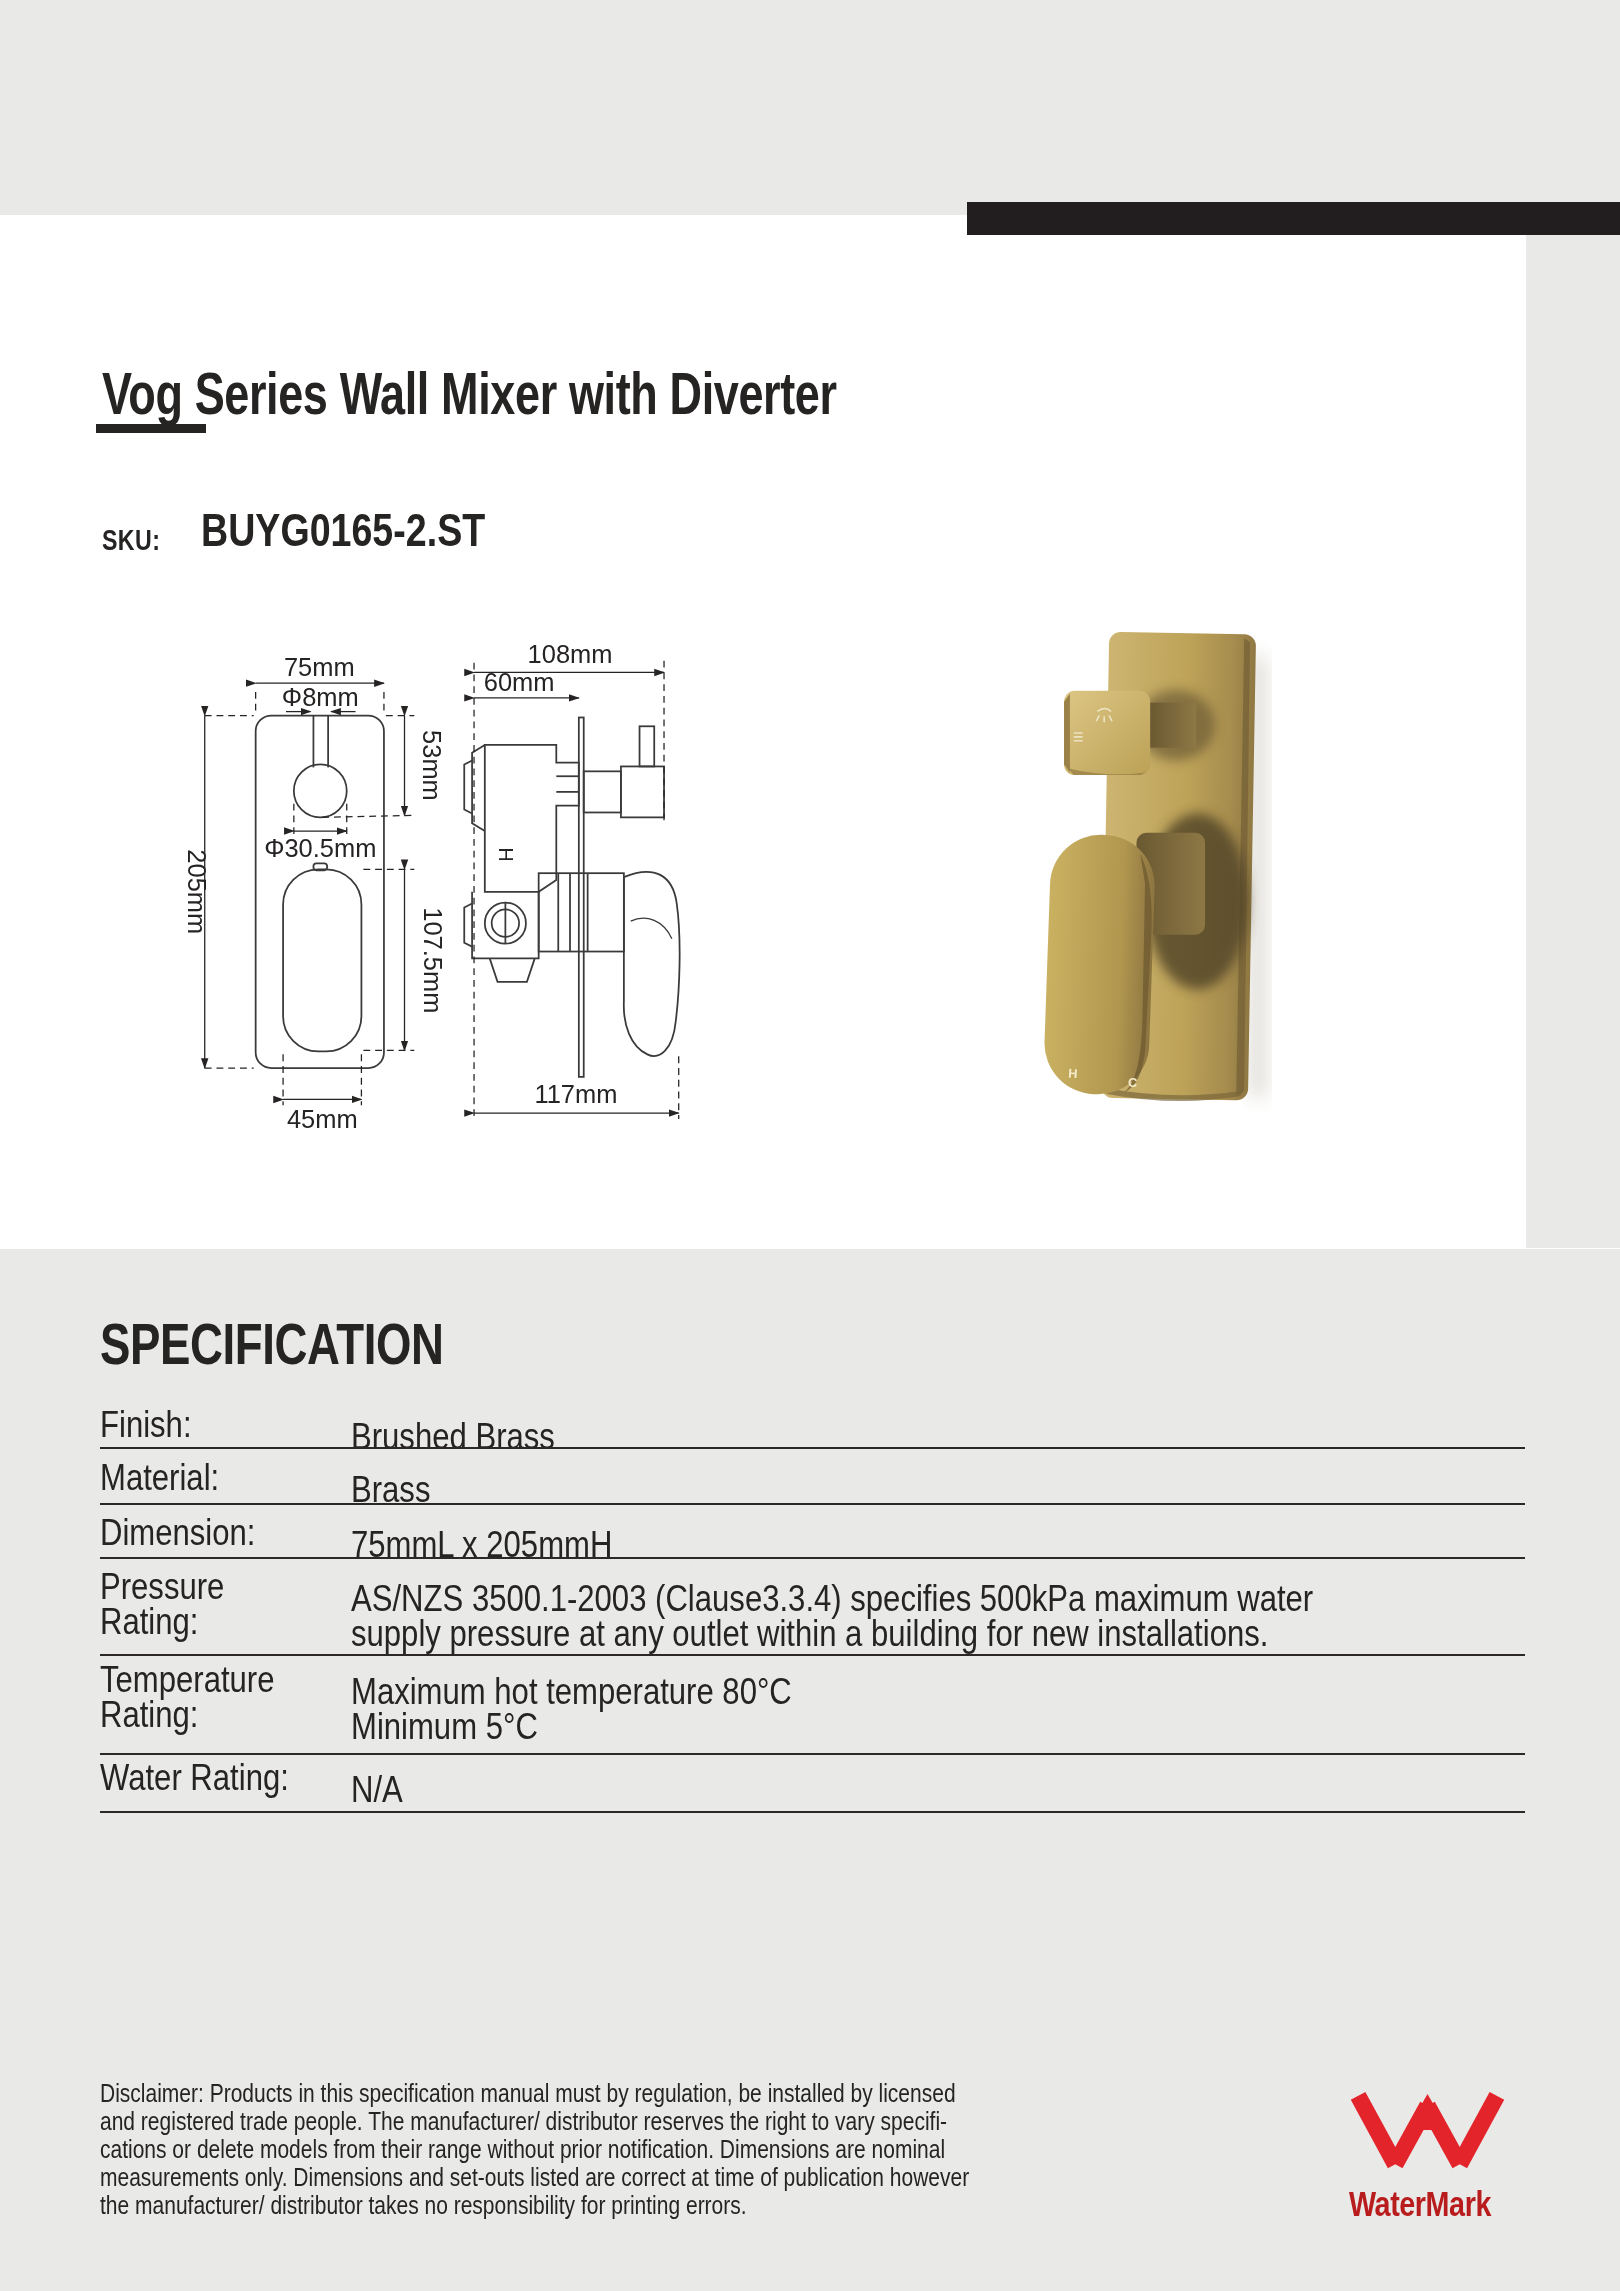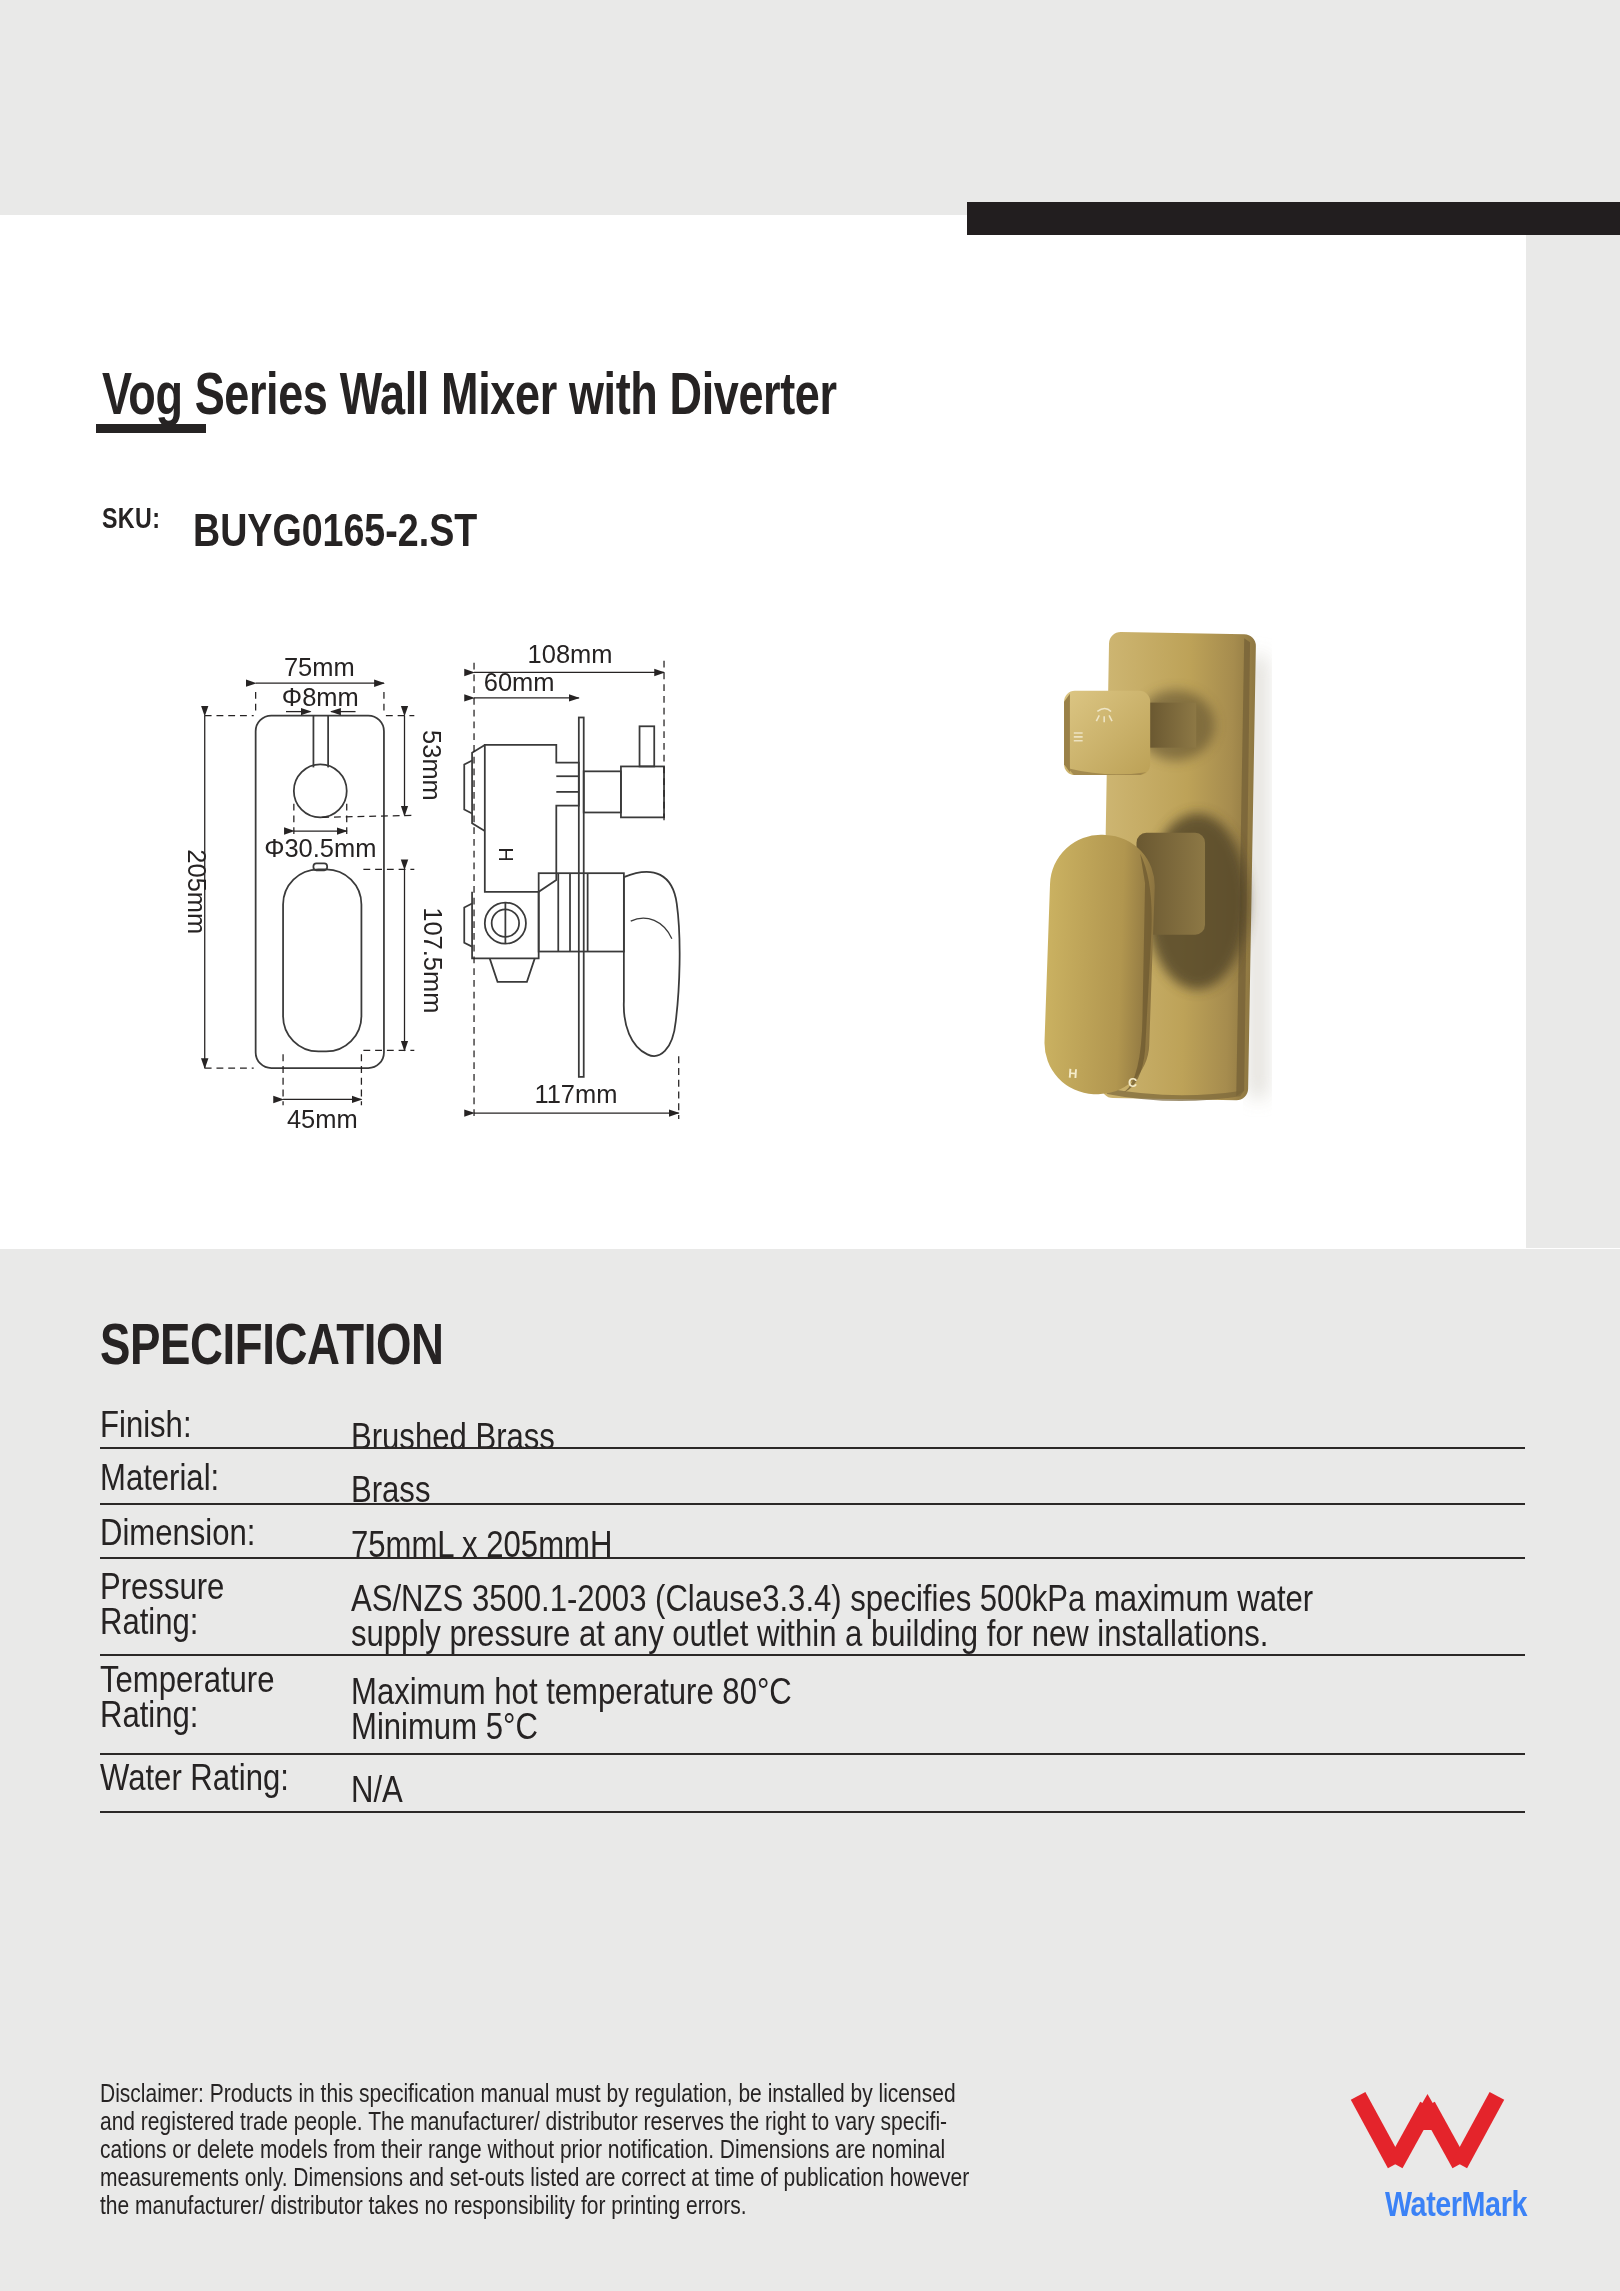--- a/index.html
+++ b/index.html
@@ -9,32 +9,32 @@
   .cx{display:inline-block;transform-origin:left center;white-space:nowrap;}
   .cx75{transform:scaleX(.75);}
   .cx80{transform:scaleX(.80);}
   .cx84{transform:scaleX(.84);}
   .band-top{left:0;top:0;width:1620px;height:215px;background:#e9e9e8;}
   .band-bottom{left:0;top:1249px;width:1620px;height:1043px;background:#e9e9e8;}
   .side-strip{left:1526px;top:235px;width:94px;height:1013px;background:#e9e9e8;}
   .black-bar{left:967px;top:202px;width:653px;height:33px;background:#221e1f;}
   .title{left:102px;top:314px;font-size:60px;font-weight:700;line-height:63px;letter-spacing:-0.5px;margin-top:48px;}
   .title-rule{left:96px;top:424px;width:110px;height:8.8px;background:#262323;}
-  .sku-row{left:102px;top:502px;display:flex;align-items:flex-start;gap:18px;}
+  .sku-row{left:102px;top:502px;display:flex;align-items:flex-end;gap:26px;}
   .sku-label{font-size:29px;font-weight:700;letter-spacing:0.5px;}
   .sku-value{font-size:47px;font-weight:700;letter-spacing:0;}
   .spec-head{left:100px;top:1311px;font-size:57px;font-weight:700;letter-spacing:-0.5px;}
   .spec-row{font-size:37px;line-height:35px;}
   .spec-row .lab{position:absolute;left:100px;top:0;}
   .spec-row .val{position:absolute;left:351px;top:12px;}
   .spec-row div div{height:35px;}
   .sep{left:100px;width:1425px;height:2px;background:#2b2827;}
   .disc{font-size:25px;line-height:28px;}
   .disc .dl{height:28px;}
-  .wm-text{font-size:35px;font-weight:700;color:#3b82f6;letter-spacing:-0.5px;margin-left:36px;}
+  .wm-text{font-size:35px;font-weight:700;color:#b91c1c;letter-spacing:-0.5px;}
   svg text{font-family:"Liberation Sans",sans-serif;}
   .dimtxt{font-size:26px;fill:#262323;}
 </style>
 </head>
 <body>
 
 <div class="page">
 
   <div class="abs band-top"></div>
   <div class="abs side-strip"></div>

